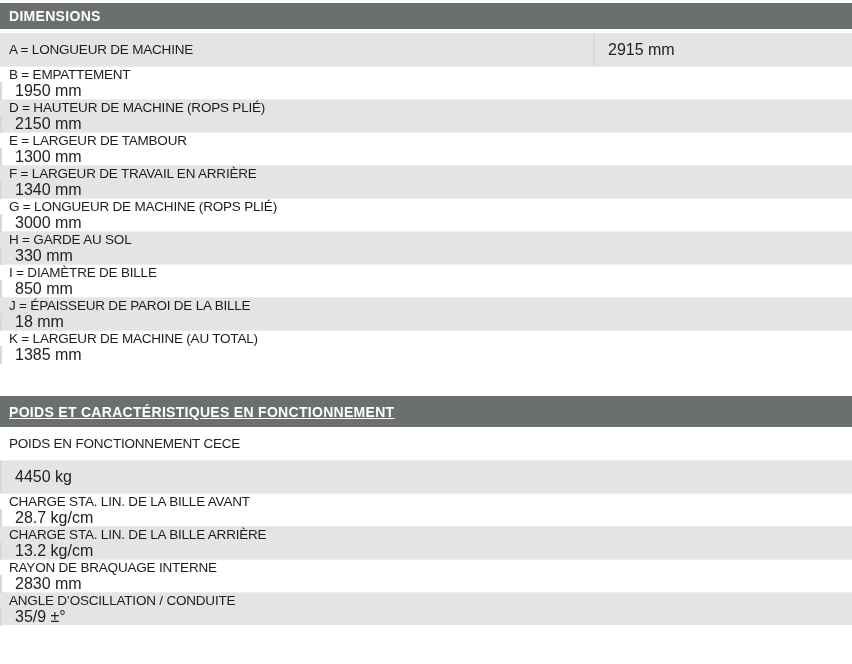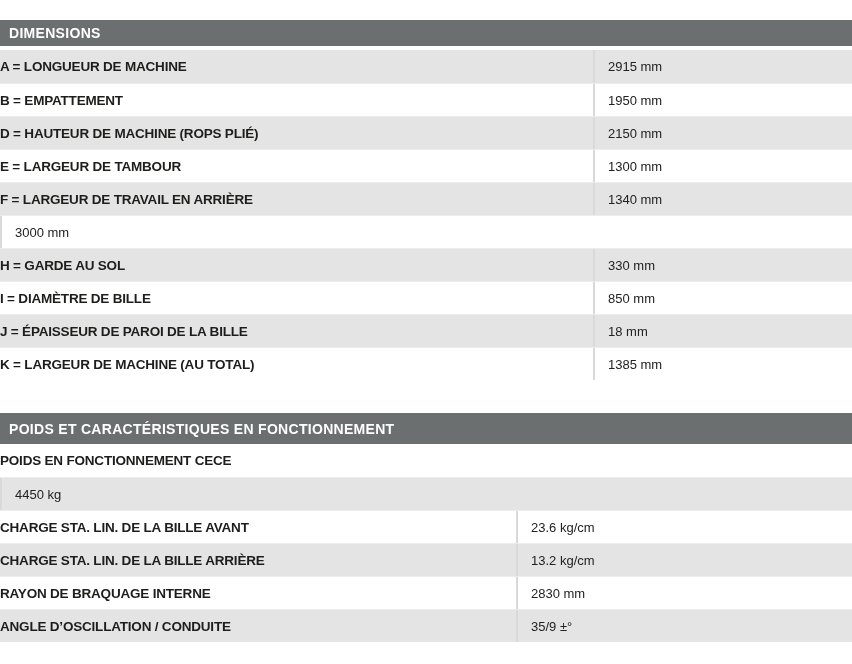--- a/index.html
+++ b/index.html
@@ -20,61 +20,62 @@
     font-family: "Liberation Sans", sans-serif;
   }
   body {
     width: 852px;
     height: 664px;
     overflow: hidden;
   }
   .page { padding-top: 3px; }
 
   .spec-table { width: 852px; }
-  .table-a { margin-bottom: 33px; margin-top: 17px; }
+  .table-a { margin-bottom: 33px; }
 
   .table-header {
     background: var(--header-bg);
     color: var(--header-text);
     height: 26px;
     display: flex;
     align-items: center;
     padding-left: 9px;
     font-weight: bold;
     font-size: 14px;
     letter-spacing: 0.3px;
   }
   .table-a .table-header { margin-bottom: 4px; }
-  .table-b .table-header { height: 31px; margin-bottom: 0; }
+  .table-b .table-header { height: 31px; margin-bottom: 0; text-decoration: underline; }
 
   .row {
     display: flex;
     height: 33px;
     align-items: stretch;
     background: var(--row-plain-bg);
   }
-  .row + .row { border-top: 1px solid var(--row-line); }
+  .row + .row { border-top: 1px solid var(--row-line); flex-direction: column; }
   .table-a .rows .row:nth-child(odd)  { background: var(--row-shaded-bg); }
   .table-b .rows .row:nth-child(even) { background: var(--row-shaded-bg); }
 
   .cell { display: flex; align-items: center; }
   .label {
+    padding-left: 9px;
     padding-right: 8px;
-    font-weight: bold;
+    font-weight: normal;
     font-size: 13.5px;
     letter-spacing: -0.2px;
     color: var(--label-text);
   }
   .table-a .label { width: 593px; }
   .table-b .label { width: 516px; }
   .value {
     flex: 1;
     border-left: 2px solid var(--divider);
     padding-left: 13px;
-    font-size: 13px;
+    font-size: 16px;
     color: var(--value-text);
   }
 </style>
 </head>
 <body>
 
 <div class="page">
 
   <section class="spec-table table-a">
     <header class="table-header">
@@ -95,20 +96,21 @@
         </div>
         <div class="row">
           <div class="cell label">E = LARGEUR DE TAMBOUR</div>
           <div class="cell value">1300 mm</div>
         </div>
         <div class="row">
           <div class="cell label">F = LARGEUR DE TRAVAIL EN ARRIÈRE</div>
           <div class="cell value">1340 mm</div>
         </div>
         <div class="row">
+          <div class="cell label">G = LONGUEUR DE MACHINE (ROPS PLIÉ)</div>
           <div class="cell value">3000 mm</div>
         </div>
         <div class="row">
           <div class="cell label">H = GARDE AU SOL</div>
           <div class="cell value">330 mm</div>
         </div>
         <div class="row">
           <div class="cell label">I = DIAMÈTRE DE BILLE</div>
           <div class="cell value">850 mm</div>
         </div>
@@ -129,21 +131,21 @@
     </header>
     <div class="rows">
         <div class="row">
           <div class="cell label">POIDS EN FONCTIONNEMENT CECE</div>
         </div>
         <div class="row">
           <div class="cell value">4450 kg</div>
         </div>
         <div class="row">
           <div class="cell label">CHARGE STA. LIN. DE LA BILLE AVANT</div>
-          <div class="cell value">23.6 kg/cm</div>
+          <div class="cell value">28.7 kg/cm</div>
         </div>
         <div class="row">
           <div class="cell label">CHARGE STA. LIN. DE LA BILLE ARRIÈRE</div>
           <div class="cell value">13.2 kg/cm</div>
         </div>
         <div class="row">
           <div class="cell label">RAYON DE BRAQUAGE INTERNE</div>
           <div class="cell value">2830 mm</div>
         </div>
         <div class="row">

